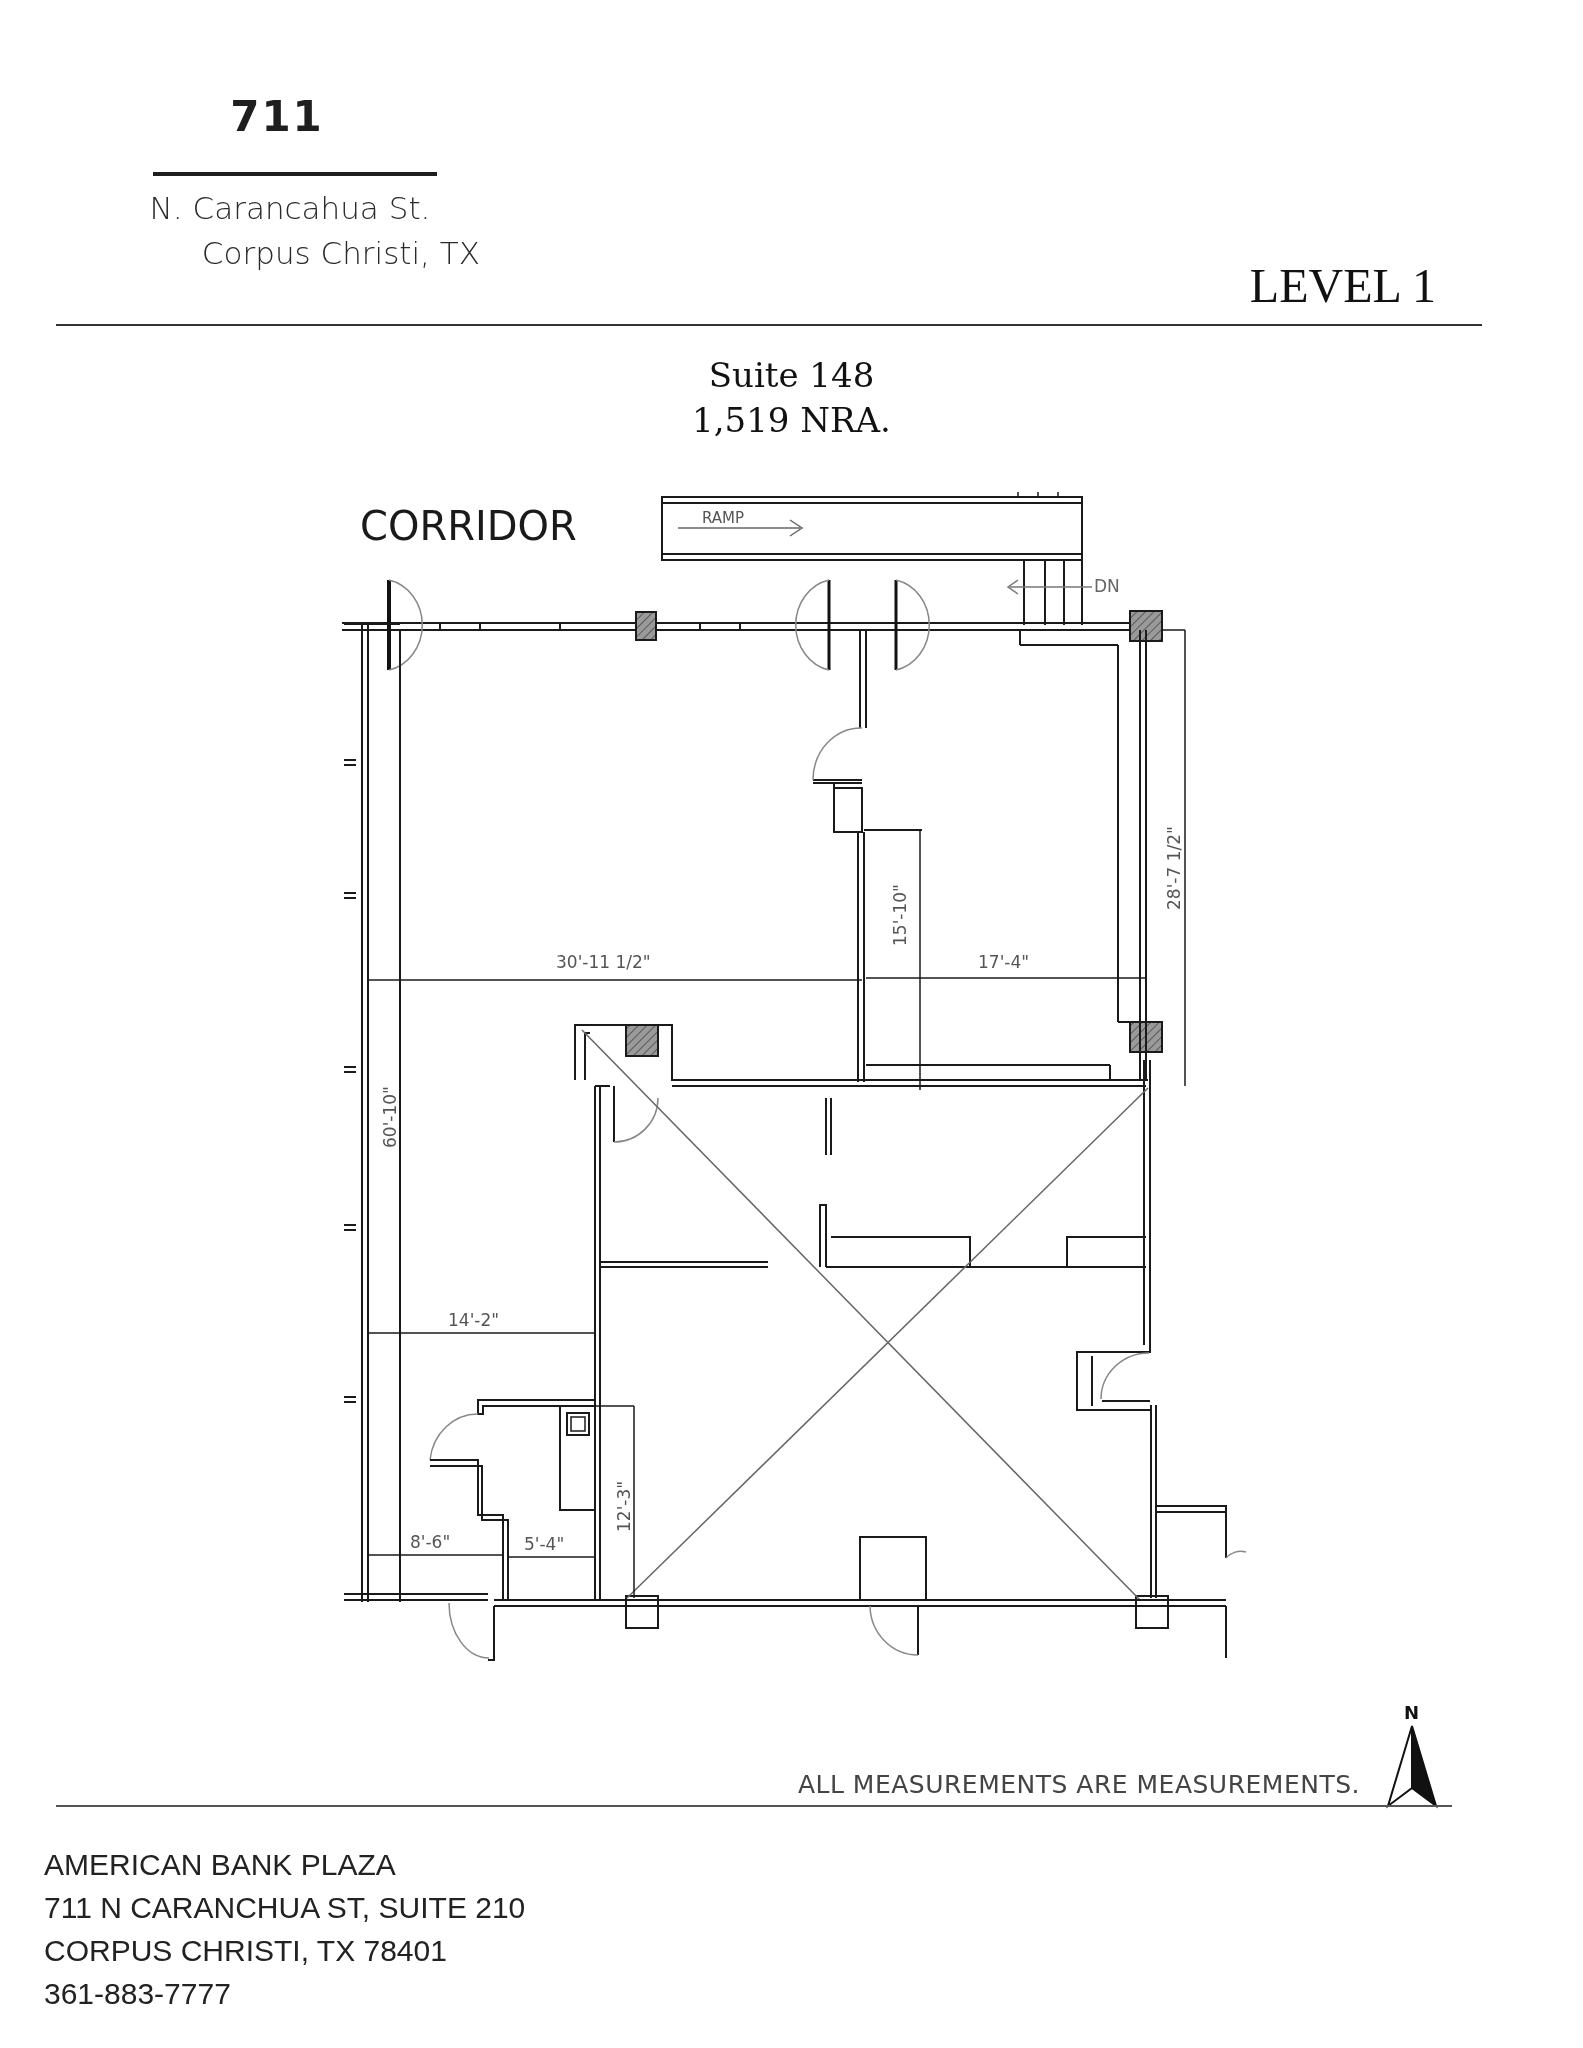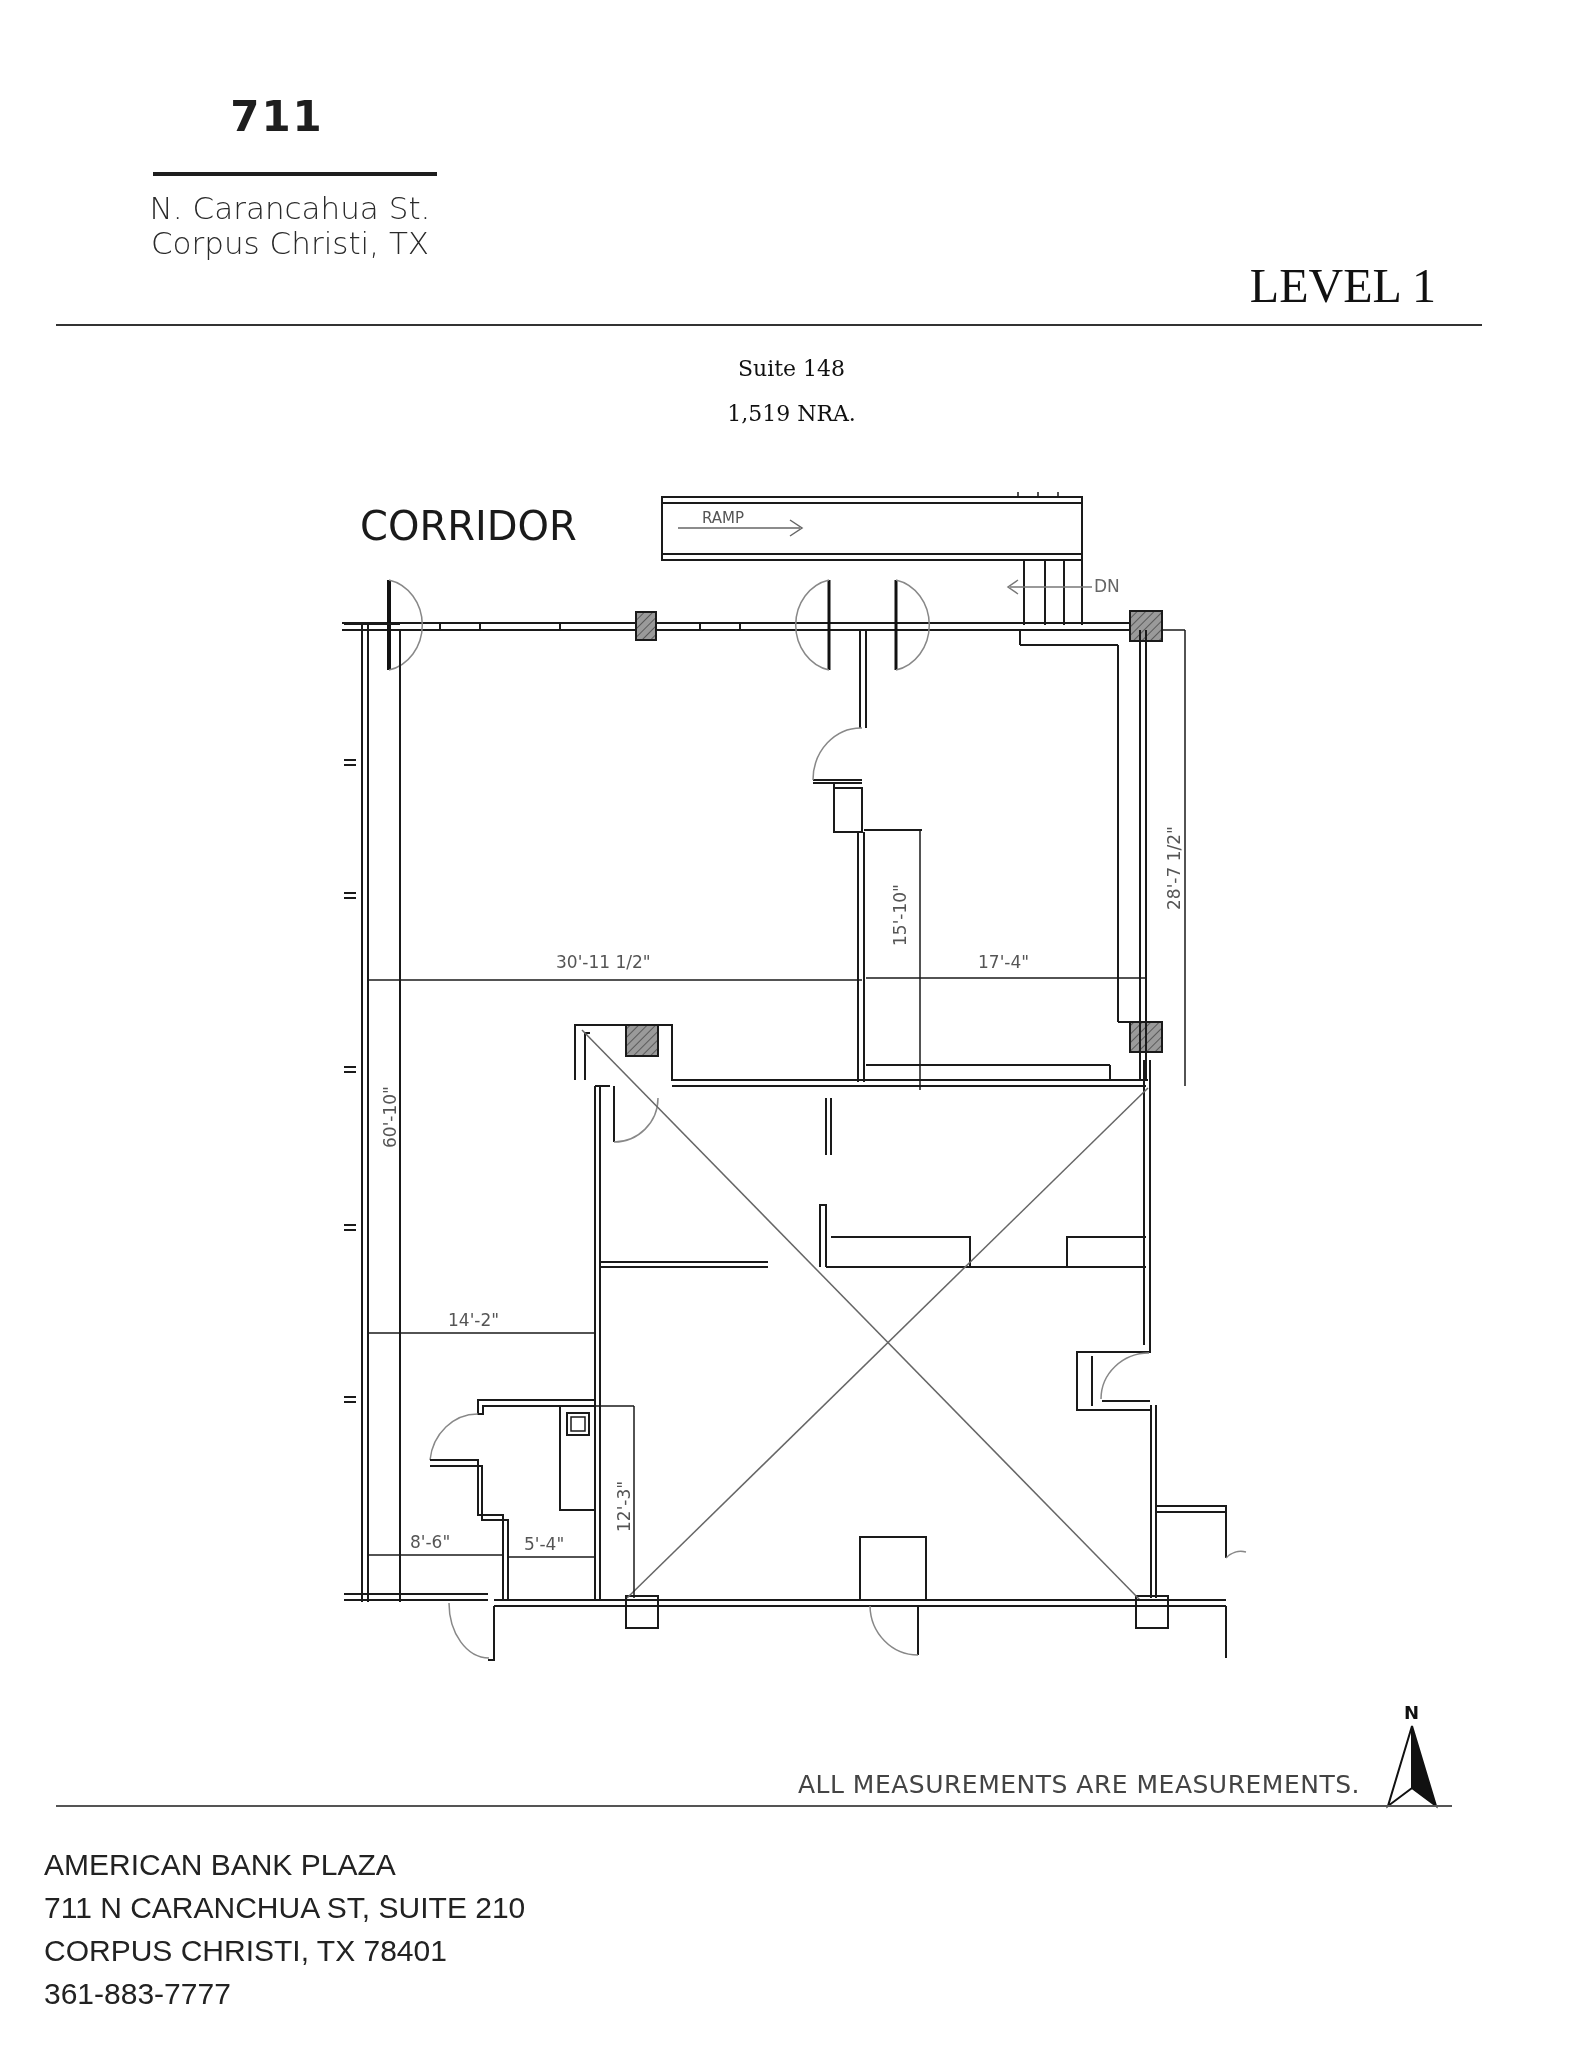--- a/index.html
+++ b/index.html
@@ -16,40 +16,40 @@
     font-family: "DejaVu Sans", sans-serif; font-size: 31px; color: #2a2a2a; line-height: 1;
     font-weight: 300;
   }
   .level-title {
     left: 1200px; top: 262px; width: 236px; text-align: right;
     font-family: "Liberation Serif", serif; font-size: 48px; color: #111; line-height: 1;
   }
   .hr { height: 2px; background: #333; }
   .suite-line {
     left: 0; width: 1583px; text-align: center;
-    font-family: "DejaVu Serif", serif; font-size: 22px; color: #111; line-height: 1;
+    font-family: "DejaVu Serif", serif; font-size: 34px; color: #111; line-height: 1;
   }
   .disclaimer {
     left: 780px; top: 1772px; width: 580px; text-align: right;
     font-family: "DejaVu Sans", sans-serif; font-size: 25px; color: #444;
     letter-spacing: 0.5px; line-height: 1;
   }
   .footer-line {
     left: 44px; font-family: "Liberation Sans", sans-serif; font-size: 30px;
     color: #222; line-height: 1;
   }
   svg text { font-family: "DejaVu Sans", sans-serif; }
 </style>
 </head>
 <body>
 
 <div class="abs brand-number">711</div>
 <div class="abs brand-rule"></div>
 <div class="abs brand-line" style="top:193px;">N. Carancahua St.</div>
-<div class="abs brand-line" style="top:228px;">Corpus Christi, TX</div>
+<div class="abs brand-line" style="top:238px;text-align:right;">Corpus Christi, TX</div>
 <div class="abs level-title">LEVEL 1</div>
 <div class="abs hr" style="left:56px; top:324px; width:1426px;"></div>
 
 <div class="abs suite-line" style="top:358px;">Suite 148</div>
 <div class="abs suite-line" style="top:403px;">1,519 NRA.</div>
 
 <svg class="abs" style="left:0; top:0;" width="1583" height="1700" viewBox="0 0 1583 1700">
   <defs>
     <pattern id="hatch" width="6" height="6" patternUnits="userSpaceOnUse" patternTransform="rotate(45)">
       <rect width="6" height="6" fill="#9a9a9a"></rect>

